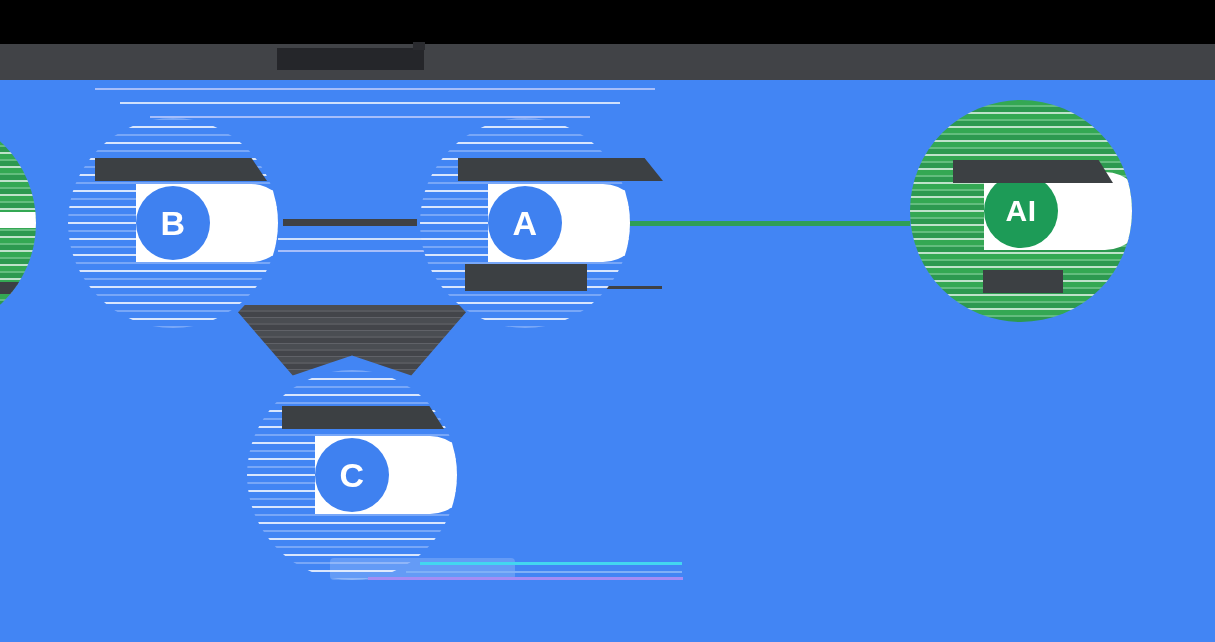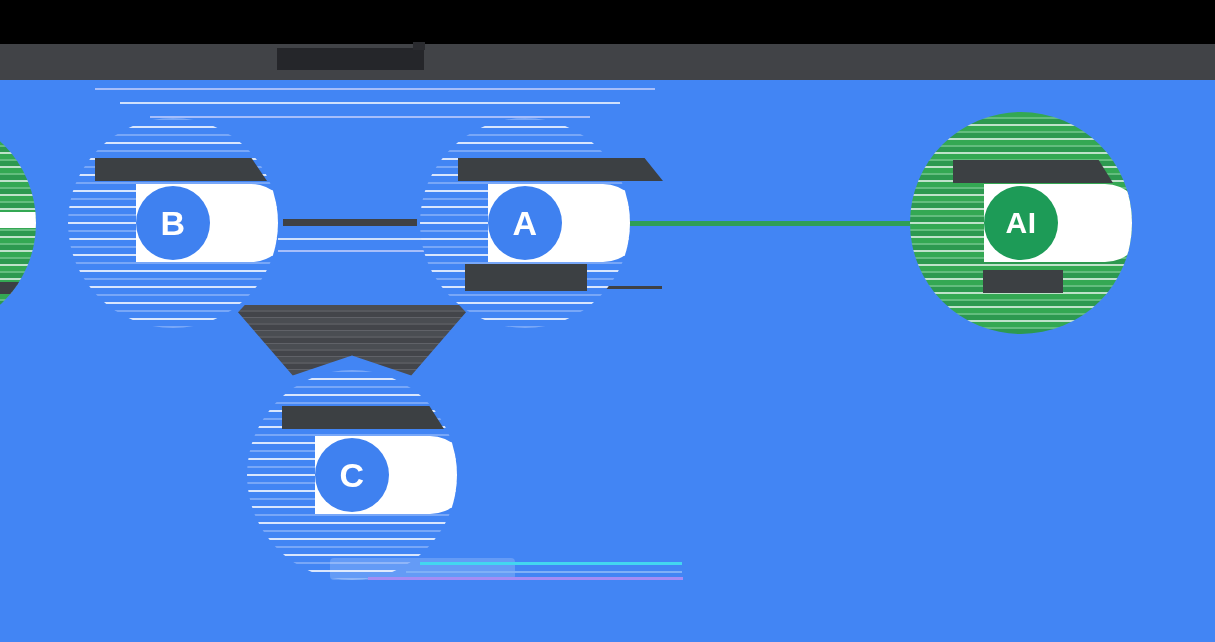--- a/index.html
+++ b/index.html
@@ -115,21 +115,21 @@
       </div>
     </div>
 
     <div class="bignode blue" style="left:247px;top:290px;width:210px;height:210px;">
       <div class="band-white"></div>
       <div class="node-disc blue">
         <span>C</span>
       </div>
     </div>
 
-    <div class="bignode green" style="left:910px;top:32px;width:222px;height:222px;">
+    <div class="bignode green" style="left:910px;top:20px;width:222px;height:222px;">
       <div class="band-white" style="left:74px;top:72px;height:78px;"></div>
       <div class="node-disc green">
         <span>AI</span>
       </div>
     </div>
 
     <div class="slab tail" style="left:95px;top:78px;width:172px;height:23px;"></div>
     <div class="slab tail" style="left:458px;top:78px;width:205px;height:23px;"></div>
     <div class="slab tail" style="left:282px;top:326px;width:162px;height:23px;"></div>
     <div class="slab tail" style="left:953px;top:80px;width:160px;height:23px;"></div>

